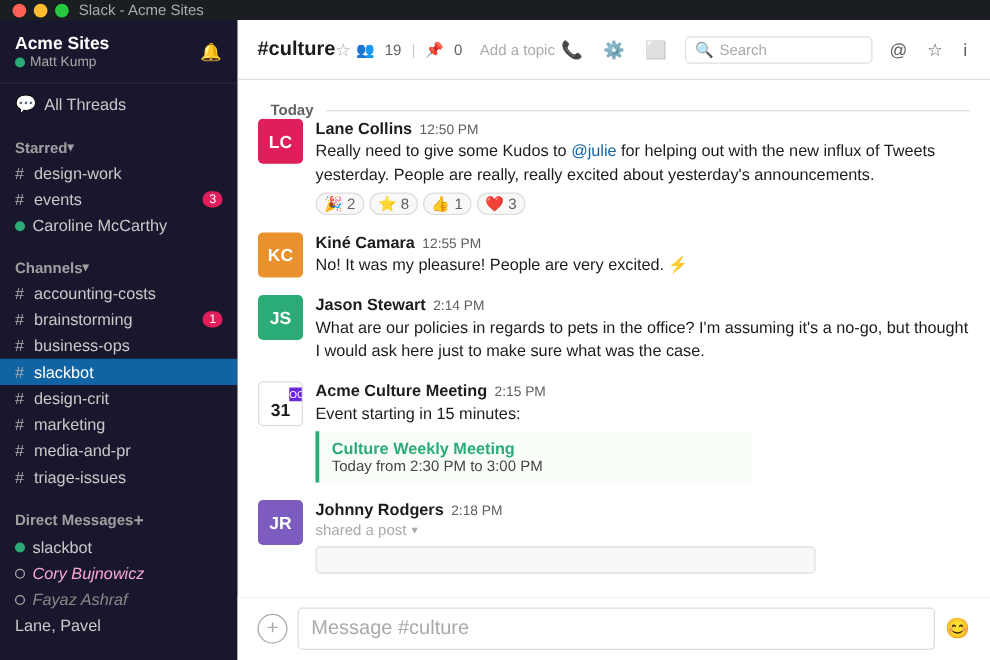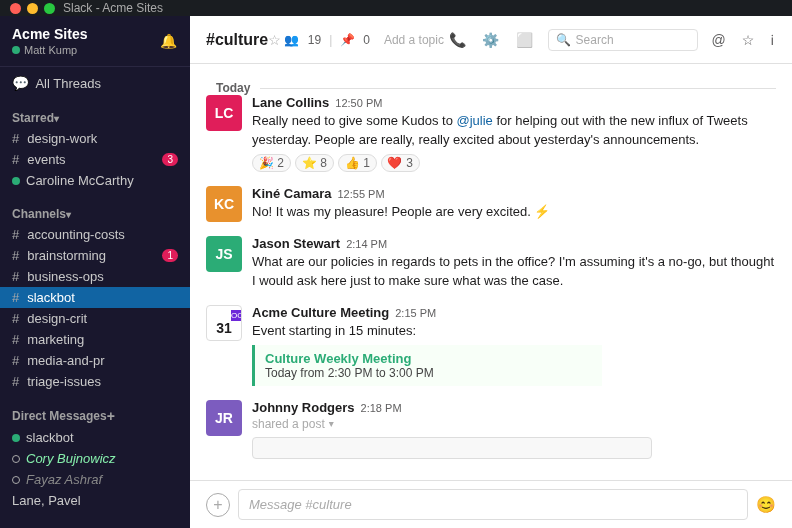--- a/index.html
+++ b/index.html
@@ -80,21 +80,21 @@
     .event-card { border-left: 3px solid #2bac76; padding: 6px 10px; margin-top: 4px; background: #f8fff8; max-width: 350px; }
     .event-link { color: #2bac76; font-weight: 600; font-size: 13px; cursor: pointer; text-decoration: none; }
     .event-time { font-size: 12px; color: #444; }
 
     .shared-label { font-size: 12px; color: #aaa; display: flex; align-items: center; gap: 4px; }
     .shared-arrow { font-size: 10px; color: #aaa; }
 
     
     .message-input-bar { border-top: 1px solid #e0e0e0; padding: 8px 16px; display: flex; align-items: center; gap: 8px; flex-shrink: 0; background: #fff; }
     .input-add-btn { width: 24px; height: 24px; border-radius: 50%; border: 1.5px solid #aaa; display: flex; align-items: center; justify-content: center; color: #aaa; cursor: pointer; font-size: 16px; line-height: 1; flex-shrink: 0; }
-    .message-input { flex: 1; border: 1px solid #ddd; border-radius: 4px; padding: 7px 10px; font-size: 13px; color: #aaa; cursor: text; background: #fff; font-style: italic; }
+    .message-input { flex: 1; border: 1px solid #ddd; border-radius: 4px; padding: 7px 10px; font-size: 16px; color: #aaa; cursor: text; background: #fff; }
     .input-emoji { color: #aaa; cursor: pointer; font-size: 16px; }
 
     
     .av-lane { background: #e01e5a; }
     .av-kine { background: #e8912d; }
     .av-jason { background: #2bac76; }
     .av-johnny { background: #7c5cbf; }
   </style>
 </head>
 <body>
@@ -196,21 +196,21 @@
       <div class="sidebar-section-label">
         <span>Direct Messages</span>
         <span style="font-size:14px;cursor:pointer;">+</span>
       </div>
       <div class="sidebar-dm-item">
         <div class="dm-dot online"></div>
         <span>slackbot</span>
       </div>
       <div class="sidebar-dm-item">
         <div class="dm-dot away"></div>
-        <span style="color:#86efac;font-style:italic;text-align:center;">Cory Bujnowicz</span>
+        <span style="color:#f9a8d4;font-style:italic;text-align:center;">Cory Bujnowicz</span>
       </div>
       <div class="sidebar-dm-item">
         <div class="dm-dot away"></div>
         <span style="color:#888;font-style:italic;">Fayaz Ashraf</span>
       </div>
       <div class="sidebar-dm-item">
 
         <span>Lane, Pavel</span>
       </div>
 

